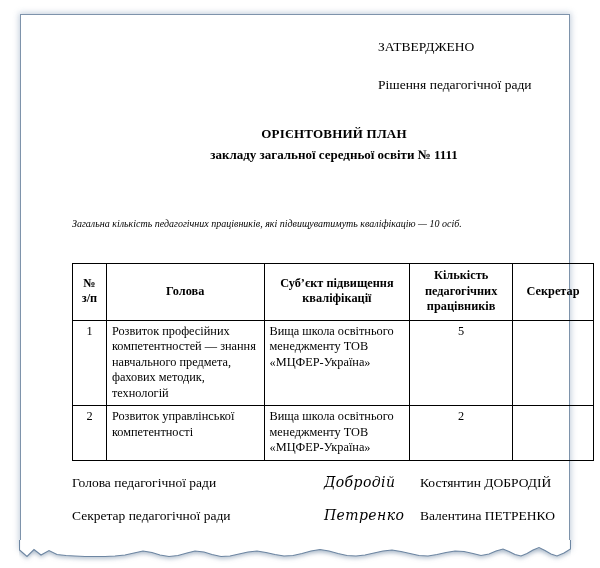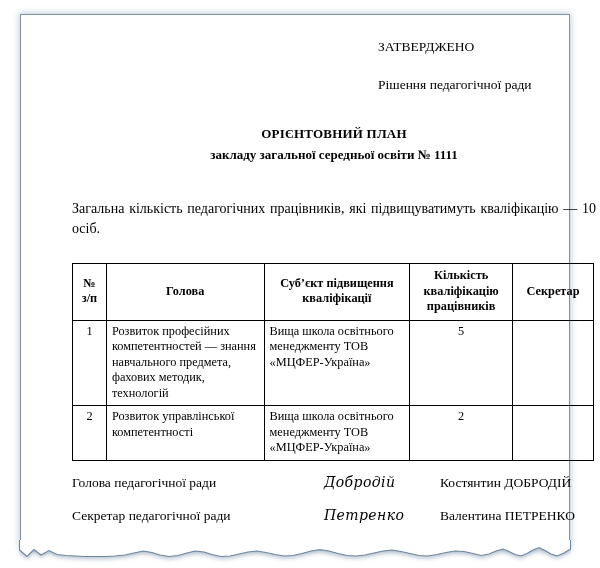--- a/index.html
+++ b/index.html
@@ -76,25 +76,26 @@
     font-weight: bold;
     font-size: 13px;
     line-height: 21px;
   }
   .doc-title .t-line1 { letter-spacing: 0.2px; }
 
   
   .intro {
     position: absolute;
     left: 12px;
-    top: 184px;
+    top: 199px;
     width: 524px;
-    font-size: 14px;
+    font-size: 10px;
     line-height: 20px;
     text-align: justify;
+    font-style: italic;
   }
 
   
   table.plan {
     position: absolute;
     left: 12px;
     top: 248px;
     width: 522px;
     border-collapse: collapse;
     font-size: 12.3px;
@@ -148,21 +149,21 @@
     left: 252px;
     top: -1px;
     font-family: "DejaVu Serif", "Liberation Serif", serif;
     font-style: italic;
     font-size: 14px;
     letter-spacing: 0.4px;
     white-space: nowrap;
   }
   .sig-name {
     position: absolute;
-    left: 368px;
+    left: 348px;
     top: 0;
     white-space: nowrap;
     text-align: right;
   }
 </style>
 </head>
 <body>
 
 <div id="sheet-wrap">
   <div id="sheet">
@@ -197,21 +198,21 @@
             </th>
             <th>
               <div>Голова</div>
             </th>
             <th>
               <div>Суб’єкт підвищення</div>
               <div>кваліфікації</div>
             </th>
             <th>
               <div>Кількість</div>
-              <div>кваліфікацію</div>
+              <div>педагогічних</div>
               <div>працівників</div>
             </th>
             <th>
               <div>Секретар</div>
             </th>
           </tr>
         </thead>
         <tbody>
           <tr>
             <td class="c-num">1</td>

